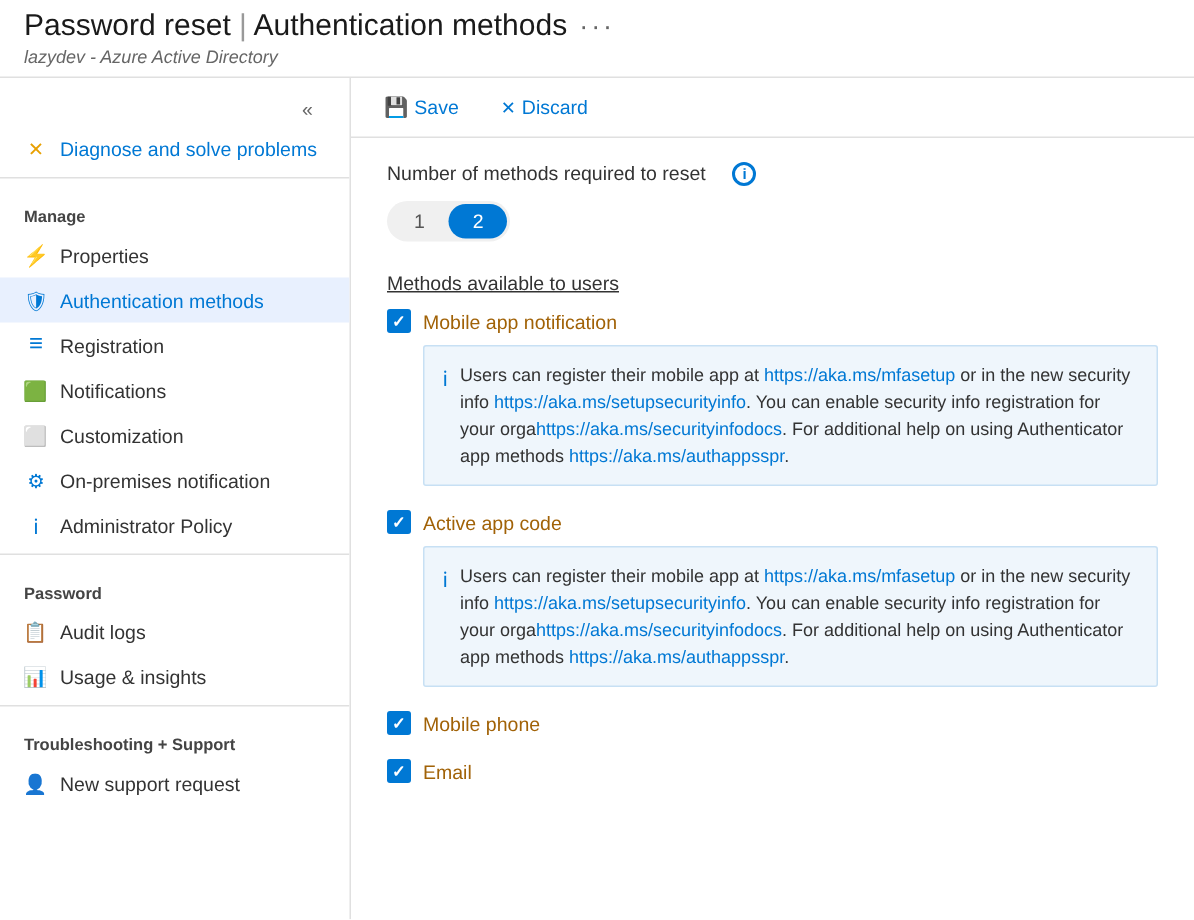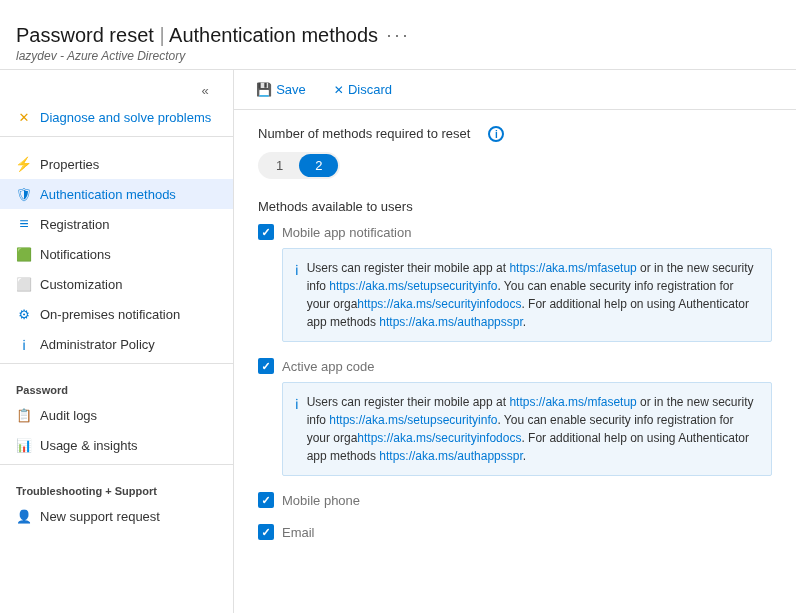--- a/index.html
+++ b/index.html
@@ -1,19 +1,19 @@
 <!DOCTYPE html>
 <html><head>
   <meta charset="utf-8">
   <style>
     * { box-sizing: border-box; margin: 0; padding: 0; }
     body { font-family: 'Segoe UI', Arial, sans-serif; font-size: 13px; color: #333; background: #fff; display: flex; flex-direction: column; height: 613px; width: 796px; overflow: hidden; }
     
     
-    .header { padding: 24px 16px 6px 16px; border-bottom: 1px solid #e0e0e0; }
+    .header { padding: 6px 16px 6px 16px; border-bottom: 1px solid #e0e0e0; }
     .header-title { display: flex; align-items: center; gap: 8px; }
     .header-title h1 { font-size: 20px; font-weight: 400; color: #1a1a1a; }
     .header-subtitle { font-size: 12px; color: #666; margin-top: 2px; font-style: italic; }
     .separator { color: #999; }
     
     
     .body { display: flex; flex: 1; overflow: hidden; }
     
     
     .sidebar { width: 234px; border-right: 1px solid #e0e0e0; overflow-y: auto; padding-bottom: 16px; flex-shrink: 0; }
@@ -35,28 +35,28 @@
     .content { padding: 16px 24px; flex: 1; }
     
     
     .section-label { font-size: 13px; font-weight: 400; color: #333; margin-bottom: 10px; display: flex; gap: 18px; }
     .toggle-group { display: flex; align-items: center; background: #f0f0f0; border-radius: 20px; padding: 2px; width: fit-content; margin-bottom: 20px; }
     .toggle-option { padding: 4px 16px; border-radius: 18px; font-size: 13px; cursor: pointer; }
     .toggle-option.active { background: #0078d4; color: white; }
     .toggle-option.inactive { color: #555; }
     
     
-    .methods-label { font-size: 13px; color: #333; margin-bottom: 10px; }
+    .methods-label { font-size: 13px; color: #333; margin-bottom: 10px; text-decoration: underline; }
     
     
     .method-item { margin-bottom: 16px; }
     .method-header { display: flex; align-items: center; gap: 8px; margin-bottom: 8px; }
     .checkbox-blue { width: 16px; height: 16px; background: #0078d4; border-radius: 2px; display: flex; align-items: center; justify-content: center; flex-shrink: 0; }
     .checkbox-blue::after { content: '✓'; color: white; font-size: 11px; font-weight: bold; }
-    .method-name { font-size: 13px; color: #737373; }
+    .method-name { font-size: 13px; color: #a16207; }
     
     
     .info-box { background: #eff6fc; border: 1px solid #c7e0f4; border-radius: 2px; padding: 10px 12px; display: flex; gap: 8px; font-size: 12px; color: #333; line-height: 1.5; margin-left: 24px; }
     .info-icon { color: #0078d4; font-size: 14px; flex-shrink: 0; margin-top: 1px; }
     .info-link { color: #0078d4; text-decoration: none; }
     .info-circle { width: 16px; height: 16px; border-radius: 50%; border: 2px solid #0078d4; display: inline-flex; align-items: center; justify-content: center; color: #0078d4; font-size: 10px; font-weight: bold; cursor: help; }
     
     .divider { height: 1px; background: #e0e0e0; margin: 4px 0; }
   </style>
 </head>
@@ -82,20 +82,21 @@
     </div>
 
     <div class="sidebar-item" style="padding-left:16px; color:#0078d4;">
       <span class="icon" style="color:#e8a000; font-size:13px;">✕</span>
       <span>Diagnose and solve problems</span>
     </div>
 
     <div class="divider"></div>
 
     <div class="sidebar-section">
+      <div class="sidebar-section-label">Manage</div>
       <div class="sidebar-item">
         <span class="icon" style="color:#e8a000; font-size:14px;">⚡</span>
         <span>Properties</span>
       </div>
       <div class="sidebar-item active">
         <span class="icon" style="font-size:13px;">🛡</span>
         <span>Authentication methods</span>
       </div>
       <div class="sidebar-item">
         <span class="icon" style="color:#0078d4; font-size:16px; font-weight:bold;">≡</span>

